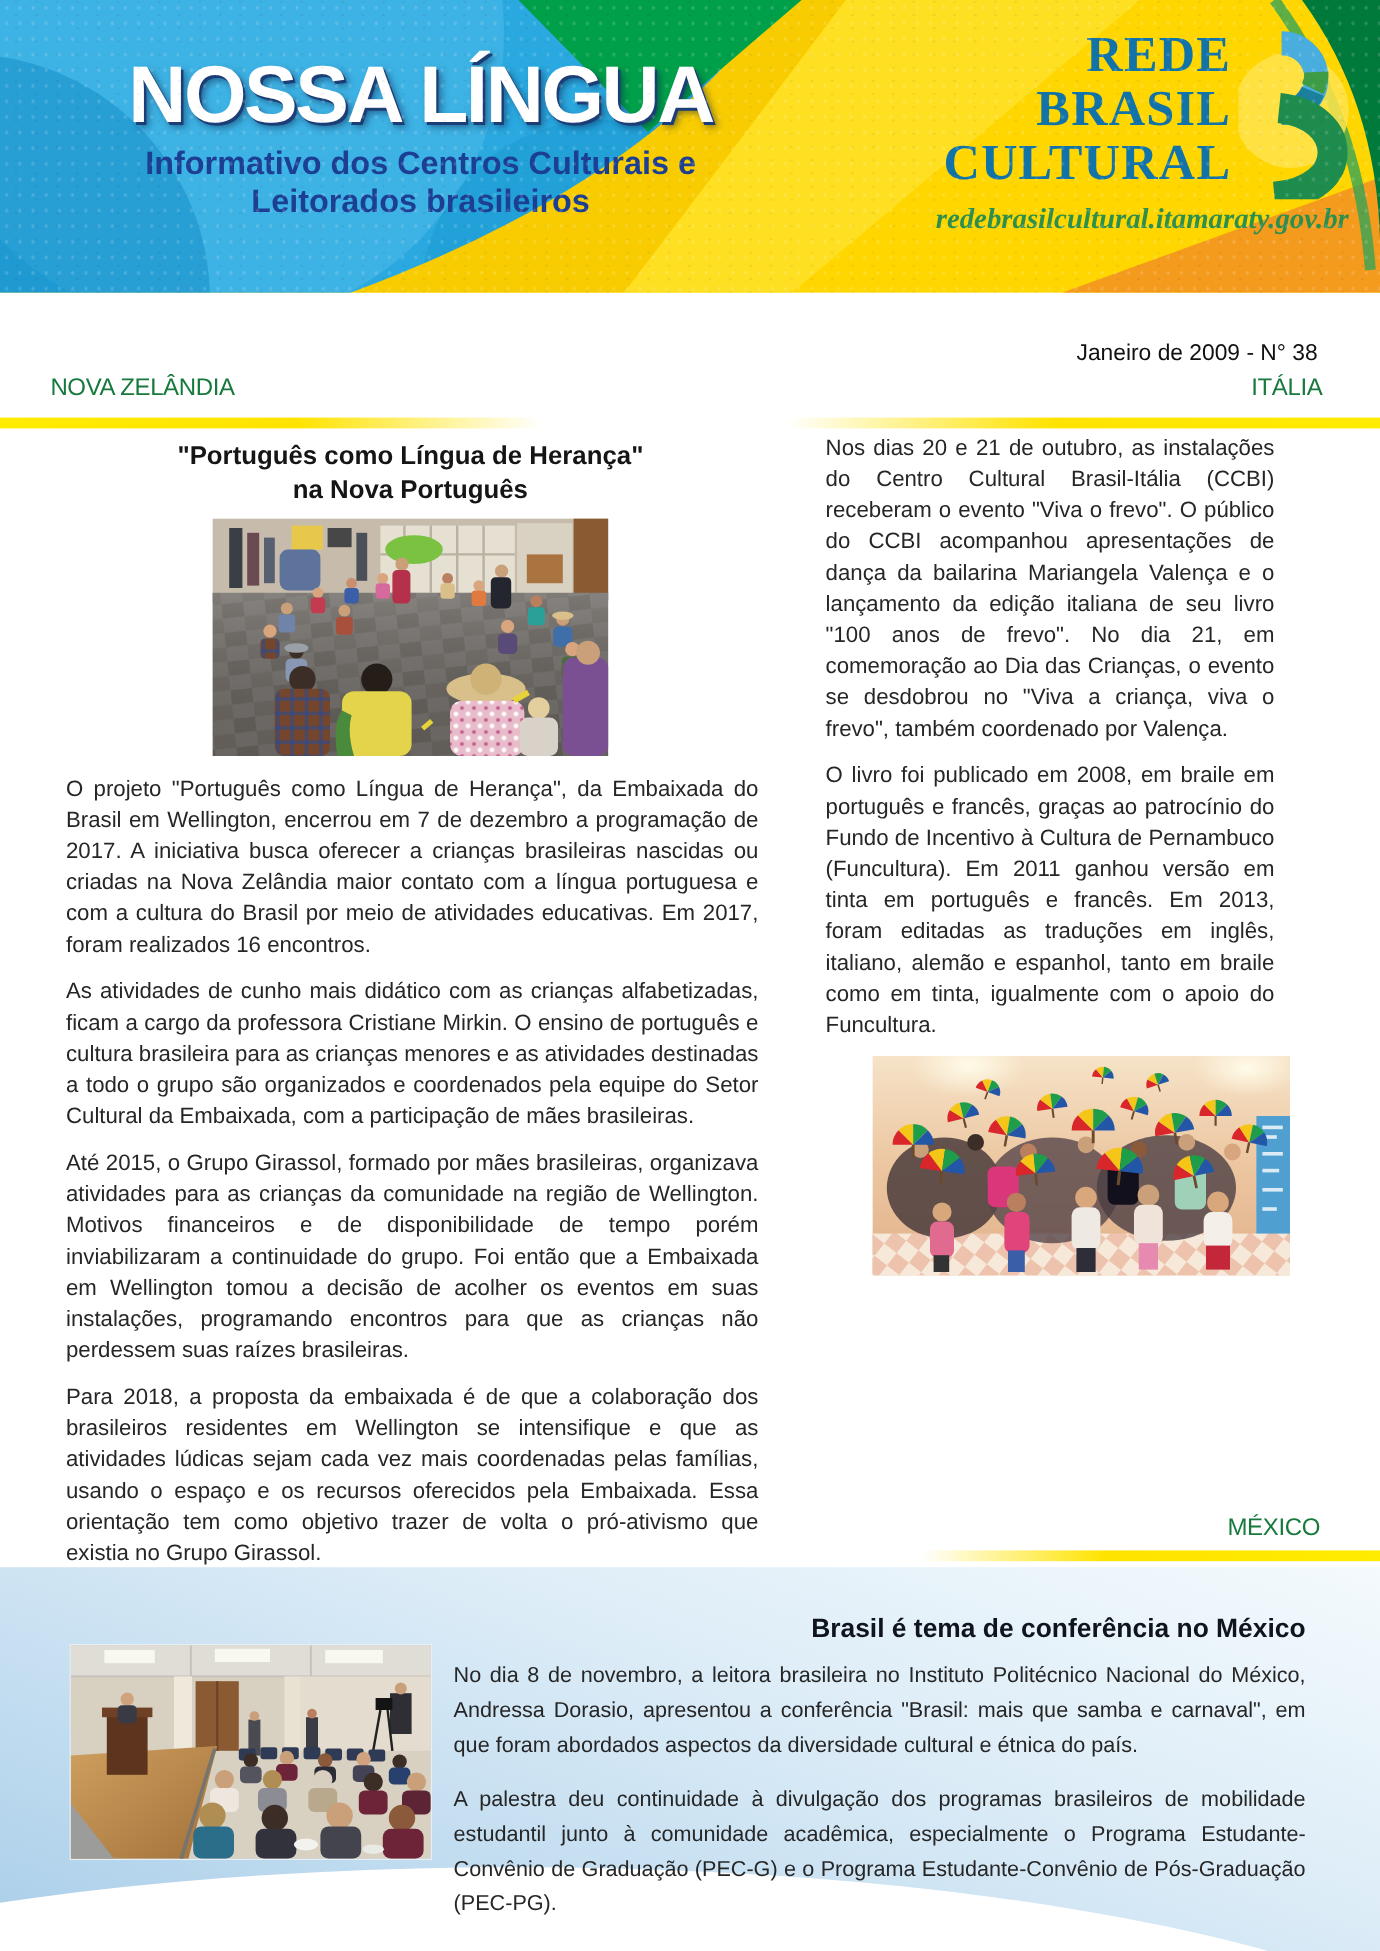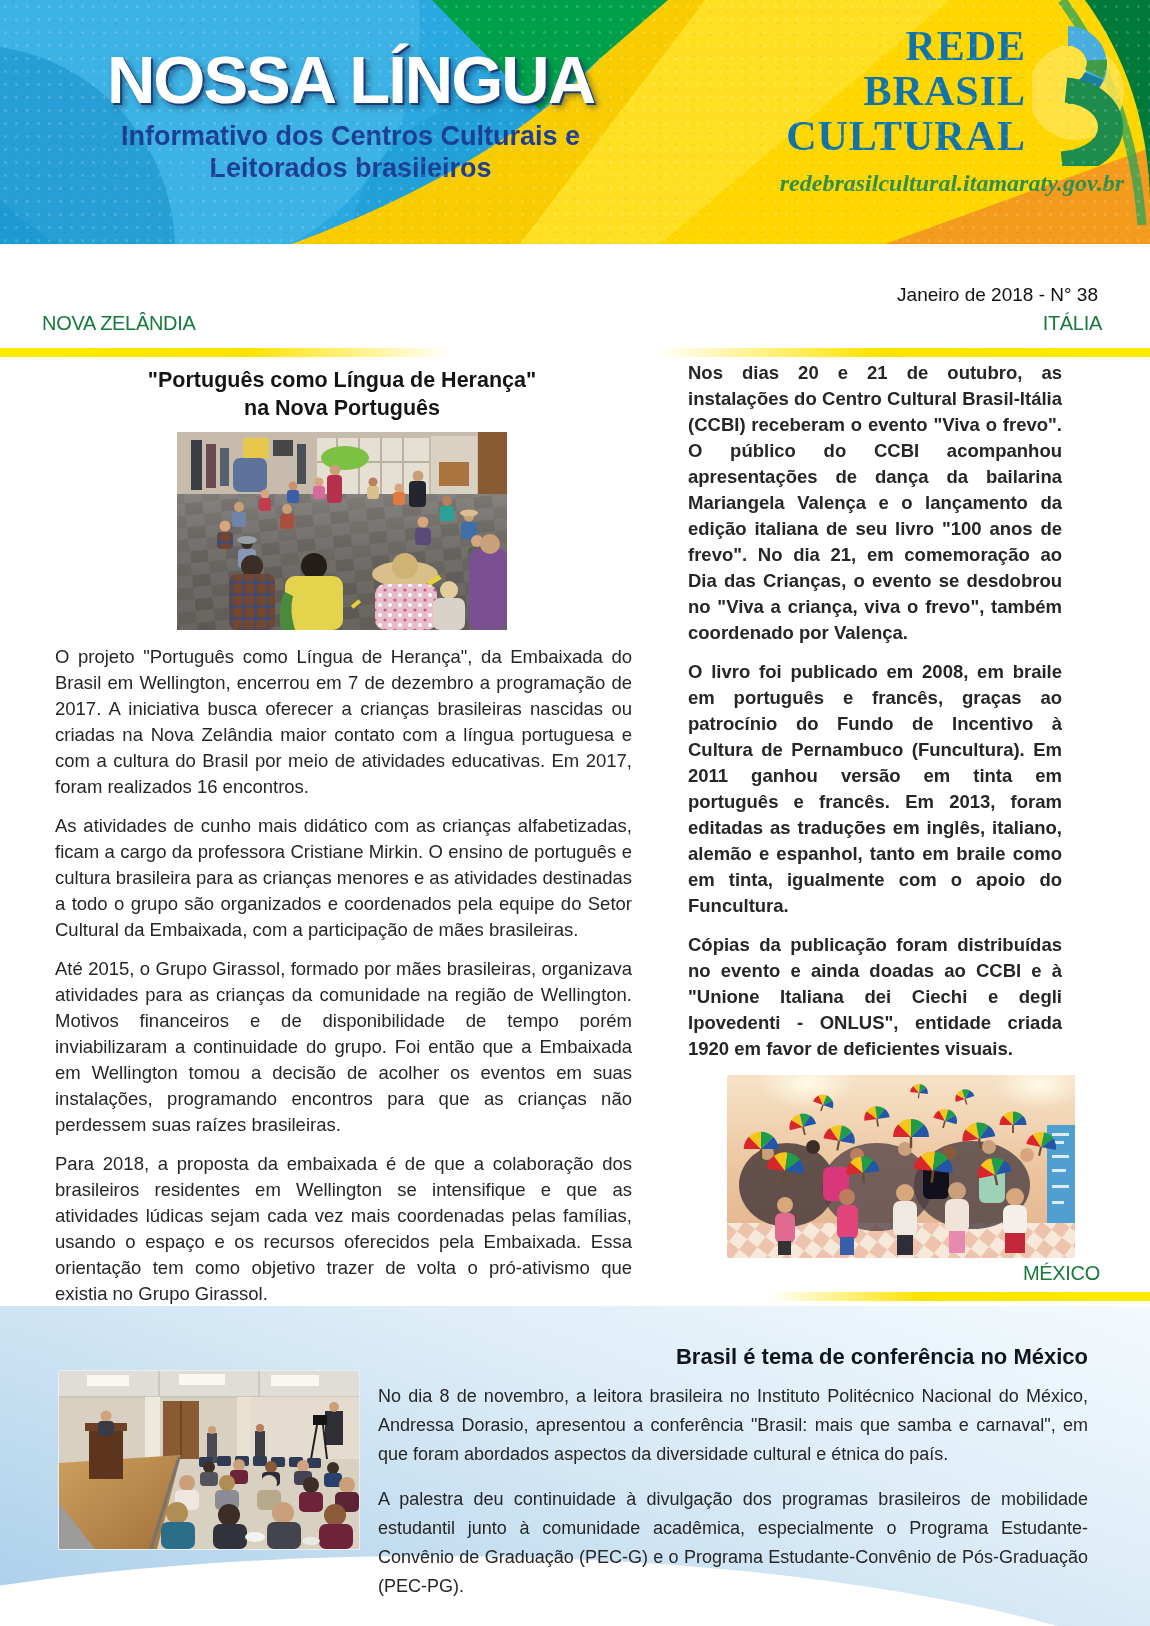--- a/index.html
+++ b/index.html
@@ -41,21 +41,21 @@
     background:linear-gradient(to left,#ffec00 0%,#ffe300 60%,rgba(255,236,0,0) 100%);}
 
   
   .col-left{position:absolute;left:42px;top:360px;width:600px;}
   .col-right{position:absolute;left:660px;top:360px;width:420px;}
   .art-title{font-size:21.5px;font-weight:bold;color:#151515;text-align:center;line-height:28px;}
   .col-left .art-title{margin:6px 0 10px;}
   .col-right .art-title{margin:6px 0 16px;}
   p.body{font-size:18.5px;line-height:26px;text-align:justify;color:#262626;margin:0 0 13px;}
   .col-left p.body{padding:0 10px 0 13px;}
-  .col-right p.body{padding:0 18px 0 28px;font-weight:bold;}
+  .col-right p.body{padding:0 18px 0 28px;}
   .photo{display:block;}
   .photo-nz{margin:2px auto 14px;}
   .photo-it{margin:8px 0 0 67px;}
 
   
   .mx-panel{position:absolute;left:0;top:1306px;width:1150px;height:320px;overflow:hidden;
     background:linear-gradient(200deg,#f4fafd 0%,#dcecf7 40%,#a9cee9 100%);}
   .mx-curve{position:absolute;left:-420px;top:250px;width:1700px;height:430px;
     background:#fff;border-radius:50%;}
   .mx-title{position:absolute;left:378px;top:38px;width:710px;text-align:right;
@@ -111,21 +111,21 @@
           <path d="M36,20 A29,29 0 1 1 36,78" stroke="#49aede" stroke-width="20" fill="none"></path>
           <path d="M62,60 A29,29 0 0 1 36,78" stroke="#1b7f9e" stroke-width="20" fill="none"></path>
           <path d="M65,44 A29,29 0 0 1 62,58" stroke="#3f9c46" stroke-width="20" fill="none"></path>
           <path d="M34,74 C92,80 96,142 30,148" stroke="#1e8c4d" stroke-width="25" fill="none"></path>
         </svg>
       </div>
       <div class="mast-url">redebrasilcultural.itamaraty.gov.br</div>
     </div>
   </header>
 
-  <div class="date-line">Janeiro de 2018 - N° 38</div>
+  <div class="date-line">Janeiro de 2009 - N° 38</div>
   <div class="sec-label" id="label-nz">NOVA ZELÂNDIA</div>
   <div class="sec-label" id="label-it">ITÁLIA</div>
   <div class="bar" id="bar-nz"></div>
   <div class="bar" id="bar-it"></div>
 
   <section class="col-left">
     <h2 class="art-title">
       <span>"Português como Língua de Herança"</span><br>
       <span>na Nova Português</span>
     </h2>
@@ -262,21 +262,20 @@
     <p class="body">O projeto "Português como Língua de Herança", da Embaixada do Brasil em Wellington, encerrou em 7 de dezembro a programação de 2017. A iniciativa busca oferecer a crianças brasileiras nascidas ou criadas na Nova Zelândia maior contato com a língua portuguesa e com a cultura do Brasil por meio de atividades educativas. Em 2017, foram realizados 16 encontros.</p>
     <p class="body">As atividades de cunho mais didático com as crianças alfabetizadas, ficam a cargo da professora Cristiane Mirkin. O ensino de português e cultura brasileira para as crianças menores e as atividades destinadas a todo o grupo são organizados e coordenados pela equipe do Setor Cultural da Embaixada, com a participação de mães brasileiras.</p>
     <p class="body">Até 2015, o Grupo Girassol, formado por mães brasileiras, organizava atividades para as crianças da comunidade na região de Wellington. Motivos financeiros e de disponibilidade de tempo porém inviabilizaram a continuidade do grupo. Foi então que a Embaixada em Wellington tomou a decisão de acolher os eventos em suas instalações, programando encontros para que as crianças não perdessem suas raízes brasileiras.</p>
     <p class="body">Para 2018, a proposta da embaixada é de que a colaboração dos brasileiros residentes em Wellington se intensifique e que as atividades lúdicas sejam cada vez mais coordenadas pelas famílias, usando o espaço e os recursos oferecidos pela Embaixada. Essa orientação tem como objetivo trazer de volta o pró-ativismo que existia no Grupo Girassol.</p>
   </section>
 
   <section class="col-right">
 
     <p class="body">Nos dias 20 e 21 de outubro, as instalações do Centro Cultural Brasil-Itália (CCBI) receberam o evento "Viva o frevo". O público do CCBI acompanhou apresentações de dança da bailarina Mariangela Valença e o lançamento da edição italiana de seu livro "100 anos de frevo". No dia 21, em comemoração ao Dia das Crianças, o evento se desdobrou no "Viva a criança, viva o frevo", também coordenado por Valença.</p>
     <p class="body">O livro foi publicado em 2008, em braile em português e francês, graças ao patrocínio do Fundo de Incentivo à Cultura de Pernambuco (Funcultura). Em 2011 ganhou versão em tinta em português e francês. Em 2013, foram editadas as traduções em inglês, italiano, alemão e espanhol, tanto em braile como em tinta, igualmente com o apoio do Funcultura.</p>
-    <p class="body">Cópias da publicação foram distribuídas no evento e ainda doadas ao CCBI e à "Unione Italiana dei Ciechi e degli Ipovedenti - ONLUS", entidade criada 1920 em favor de deficientes visuais.</p>
 
     <svg class="photo photo-it" width="348" height="183" viewBox="0 0 348 183">
       <defs>
         <linearGradient id="warm" x1="0" y1="0" x2="0" y2="1">
           <stop offset="0" stop-color="#f6e3c8"></stop>
             <stop offset="0.5" stop-color="#ecc6a0"></stop>
             <stop offset="1" stop-color="#e0b18a"></stop>
         </linearGradient>
         <radialGradient id="glow" cx="0.5" cy="0.5" r="0.5">
           <stop offset="0" stop-color="#fffbe8" stop-opacity="1"></stop>

